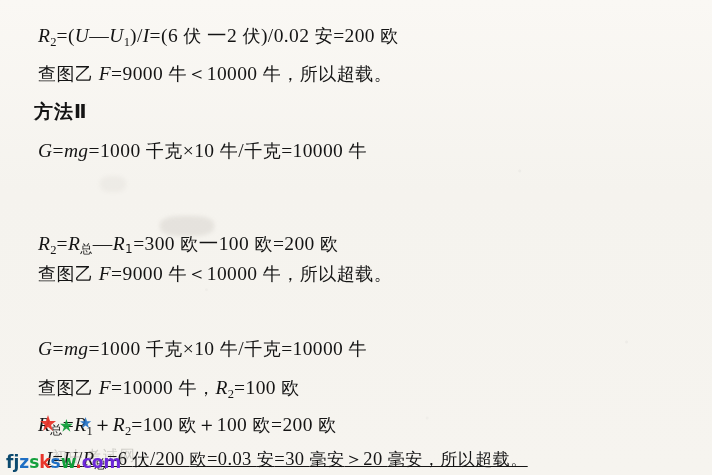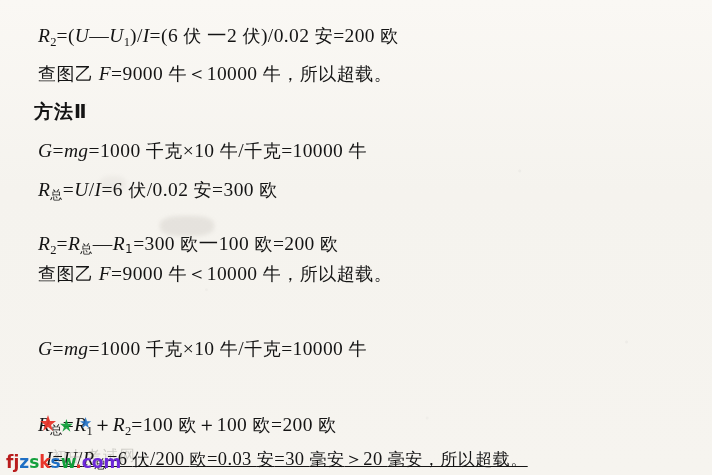--- a/index.html
+++ b/index.html
@@ -88,21 +88,21 @@
     position: absolute;
     left: 6px;
     bottom: 4px;
     font-family: "DejaVu Sans", sans-serif;
     font-weight: bold;
     font-size: 17px;
     letter-spacing: 0px;
     line-height: 1;
     white-space: nowrap;
   }
-  .wm-fj { color: #b91c1c; }
+  .wm-fj { color: #0c4a6e; }
   .wm-z  { color: #1f6fc4; }
   .wm-s  { color: #13a03c; }
   .wm-k  { color: #e8352a; }
   .wm-s2 { color: #1f6fc4; }
   .wm-w  { color: #13a03c; }
   .wm-dot { color: #e8352a; }
   .wm-com { color: #6d28d9; }
   .stars {
     position: absolute;
     left: 40px;
@@ -126,37 +126,37 @@
   </div>
 
   <div class="line" style="left:34px; top:99px;">
     <span class="heading">方法Ⅱ</span>
   </div>
 
   <div class="line" style="left:38px; top:139px;">
     <span class="ital">G</span><span class="op">=</span><span class="ital">mg</span><span class="op">=1000&nbsp;</span><span class="cjk">千克</span><span class="op">×10&nbsp;</span><span class="cjk">牛</span><span class="op">/</span><span class="cjk">千克</span><span class="op">=10000&nbsp;</span><span class="cjk">牛</span>
   </div>
 
-  <div class="line" style="left:38px; top:178px;">
-    <span class="ital">R</span><span class="sub cjk" style="font-size:12px;">总</span><span class="op">=</span><span class="ital">U</span><span class="op">/</span><span class="ital">I</span><span class="op">=6&nbsp;</span><span class="cjk">伏</span><span class="op">/0.02&nbsp;</span><span class="cjk">安</span><span class="op">=300&nbsp;</span><span class="cjk">欧</span>
-  </div>
 
   <div class="line" style="left:38px; top:230px;">
     <span class="ital">R</span><span class="sub">2</span><span class="op">=</span><span class="ital">R</span><span class="sub cjk" style="font-size:12px;">总</span><span class="op">—</span><span class="ital">R</span><span class="sub cjk" style="font-size:12px;">1</span><span class="op">=300&nbsp;</span><span class="cjk">欧</span><span class="op">一100&nbsp;</span><span class="cjk">欧</span><span class="op">=200&nbsp;</span><span class="cjk">欧</span>
   </div>
 
   <div class="line" style="left:38px; top:260px;">
     <span class="cjk">查图乙</span><span class="op">&nbsp;</span><span class="ital">F</span><span class="op">=9000&nbsp;</span><span class="cjk">牛</span><span class="op">＜10000&nbsp;</span><span class="cjk">牛，所以超载。</span>
   </div>
 
 
   <div class="line" style="left:38px; top:337px;">
     <span class="ital">G</span><span class="op">=</span><span class="ital">mg</span><span class="op">=1000&nbsp;</span><span class="cjk">千克</span><span class="op">×10&nbsp;</span><span class="cjk">牛</span><span class="op">/</span><span class="cjk">千克</span><span class="op">=10000&nbsp;</span><span class="cjk">牛</span>
   </div>
 
+  <div class="line" style="left:38px; top:376px;">
+    <span class="cjk">查图乙</span><span class="op">&nbsp;</span><span class="ital">F</span><span class="op">=10000&nbsp;</span><span class="cjk">牛，</span><span class="ital">R</span><span class="sub">2</span><span class="op">=100&nbsp;</span><span class="cjk">欧</span>
+  </div>
 
   <div class="line" style="left:38px; top:411px;">
     <span class="ital">R</span><span class="sub cjk" style="font-size:12px;">总</span><span class="op">=</span><span class="ital">R</span><span class="sub">1</span><span class="op">＋</span><span class="ital">R</span><span class="sub">2</span><span class="op">=100&nbsp;</span><span class="cjk">欧</span><span class="op">＋100&nbsp;</span><span class="cjk">欧</span><span class="op">=200&nbsp;</span><span class="cjk">欧</span>
   </div>
 
   <div class="line" style="left:46px; top:446px; font-size:18.5px;text-decoration:underline;">
     <span class="ital">I</span><span class="op">=</span><span class="ital">U</span><span class="op">/</span><span class="ital">R</span><span class="sub cjk" style="font-size:12px;">总</span><span class="op">=6&nbsp;</span><span class="cjk" style="font-size:17px;">伏</span><span class="op">/200&nbsp;</span><span class="cjk" style="font-size:17px;">欧</span><span class="op">=0.03&nbsp;</span><span class="cjk" style="font-size:17px;">安</span><span class="op">=30&nbsp;</span><span class="cjk" style="font-size:17px;">毫安</span><span class="op">＞20&nbsp;</span><span class="cjk" style="font-size:17px;">毫安，所以超载。</span>
   </div>
 
   <div class="ghost-text" style="left:52px; top:447px;">初中考试网</div>

